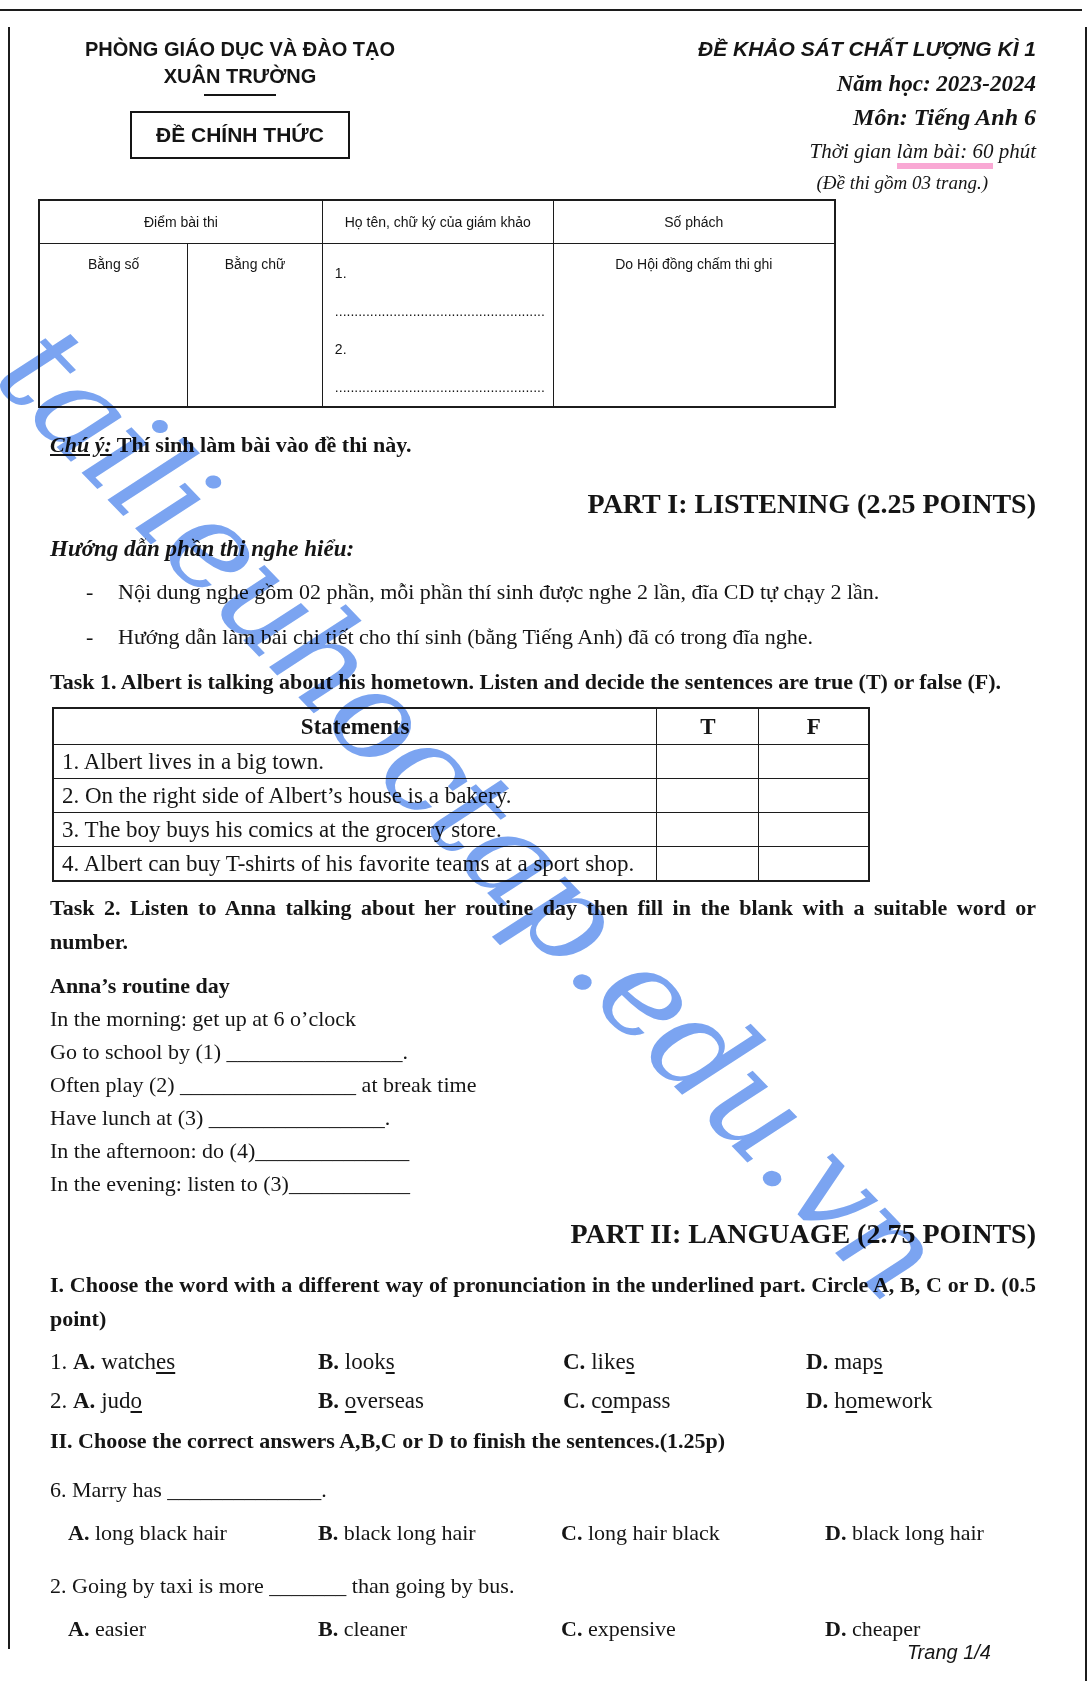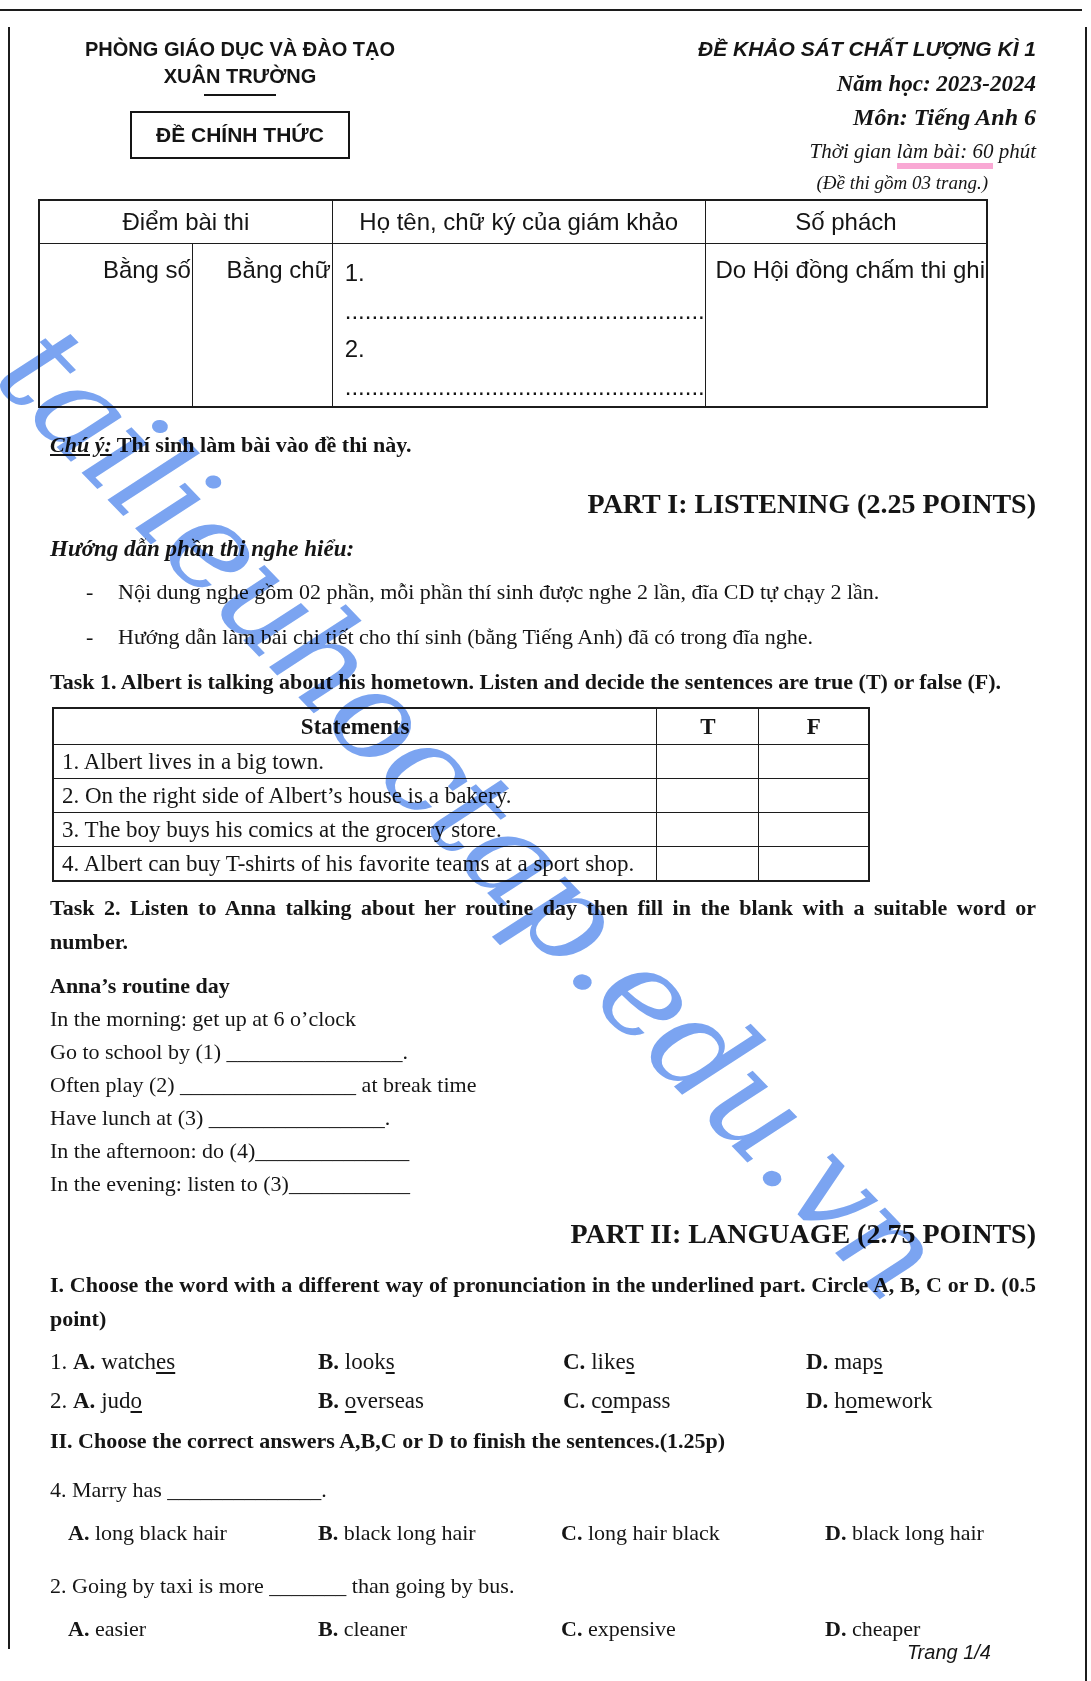--- a/index.html
+++ b/index.html
@@ -35,28 +35,28 @@
   .exam-title { font-family:"Liberation Sans","DejaVu Sans",sans-serif; font-weight:bold; font-size:21px; line-height:26px; }
   .school-year { font-weight:bold; font-size:23px; margin-top:9px; }
   .subject { font-weight:bold; font-size:24px; margin-top:7px; }
   .duration { font-size:21px; margin-top:8px; }
   .duration .ul-part { border-bottom:6px solid #f9a8d4; padding-bottom:0; }
 
   .pages-note { text-align:right; font-style:italic; font-size:19px; margin-top:8px; padding-right:48px; }
 
   
   table { border-collapse:collapse; }
-  .score-table { width:950px; margin-left:-12px; margin-top:5px;
-    font-family:"Liberation Sans","DejaVu Sans",sans-serif; font-size:24px; }
+  .score-table { width:798px; margin-left:-12px; margin-top:5px;
+    font-family:"Liberation Sans","DejaVu Sans",sans-serif; font-size:14px; }
   .score-table td { border:1px solid #1c1c1c; }
   .score-table { border:2px solid #1c1c1c; }
   .score-table .r1 td { height:40px; text-align:center; vertical-align:middle; }
   .score-table .r2 td { height:82px; vertical-align:top; }
   .score-table .bold { font-weight:normal; }
-  .score-table .top-center { text-align:right; padding-top:12px; }
+  .score-table .top-center { text-align:center; padding-top:12px; }
   .score-table .examiner-cell { padding:10px 0 0 12px; }
   .score-table .examiner-cell div { line-height:38px; }
 
   .notice { margin-top:24px; font-size:22px; font-weight:bold; }
   .notice .lbl { font-style:italic; text-decoration:underline; }
 
   .part-title { text-align:right; font-weight:bold; font-size:28px; margin-top:30px; }
   .guide-title { font-weight:bold; font-style:italic; font-size:23px; margin-top:16px; }
   .guide-item { display:flex; padding-left:36px; font-size:22px; margin-top:15px; line-height:30px; }
   .guide-item .marker { width:32px; }
@@ -211,21 +211,21 @@
     </div>
     <div class="pron-row">
       <span><span>2.</span> <b class="opt-label">A.</b> <span><span>jud</span><span class="ul">o</span><span></span></span></span>
       <span><b class="opt-label">B.</b> <span><span></span><span class="ul">o</span><span>verseas</span></span></span>
       <span><b class="opt-label">C.</b> <span><span>c</span><span class="ul">o</span><span>mpass</span></span></span>
       <span><b class="opt-label">D.</b> <span><span>h</span><span class="ul">o</span><span>mework</span></span></span>
     </div>
 
     <div class="section-heading" style="margin-top:10px;">II. Choose the correct answers A,B,C or D to finish the sentences.(1.25p)</div>
 
-    <div class="q-text">4. Marry has ______________.</div>
+    <div class="q-text">6. Marry has ______________.</div>
     <div class="opt-row">
       <span><b class="opt-label">A.</b> <span>long black hair</span></span>
       <span><b class="opt-label">B.</b> <span>black long hair</span></span>
       <span><b class="opt-label">C.</b> <span>long hair black</span></span>
       <span><b class="opt-label">D.</b> <span>black long hair</span></span>
     </div>
 
     <div class="q-text q2">2. Going by taxi is more _______ than going by bus.</div>
     <div class="opt-row">
       <span><b class="opt-label">A.</b> <span>easier</span></span>

